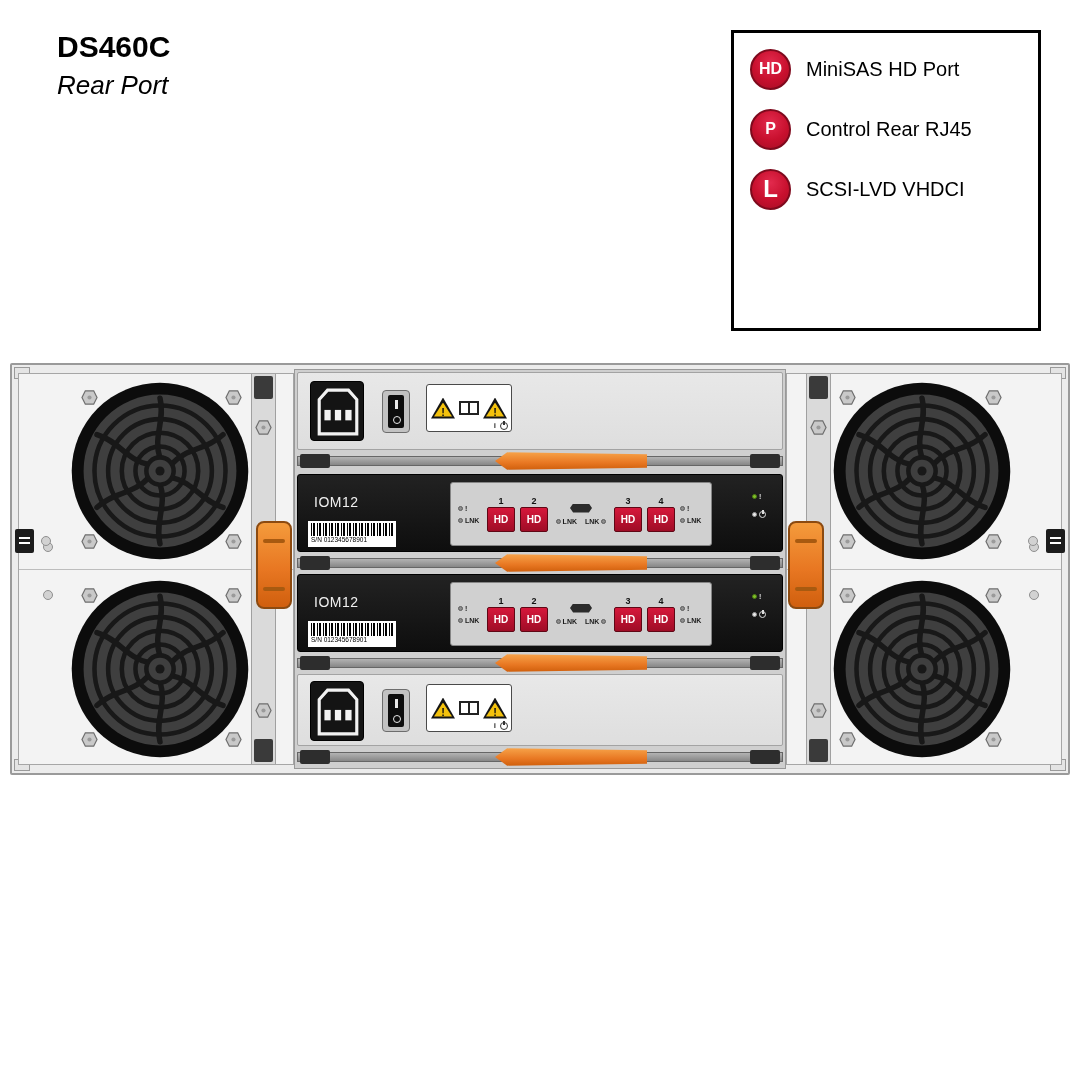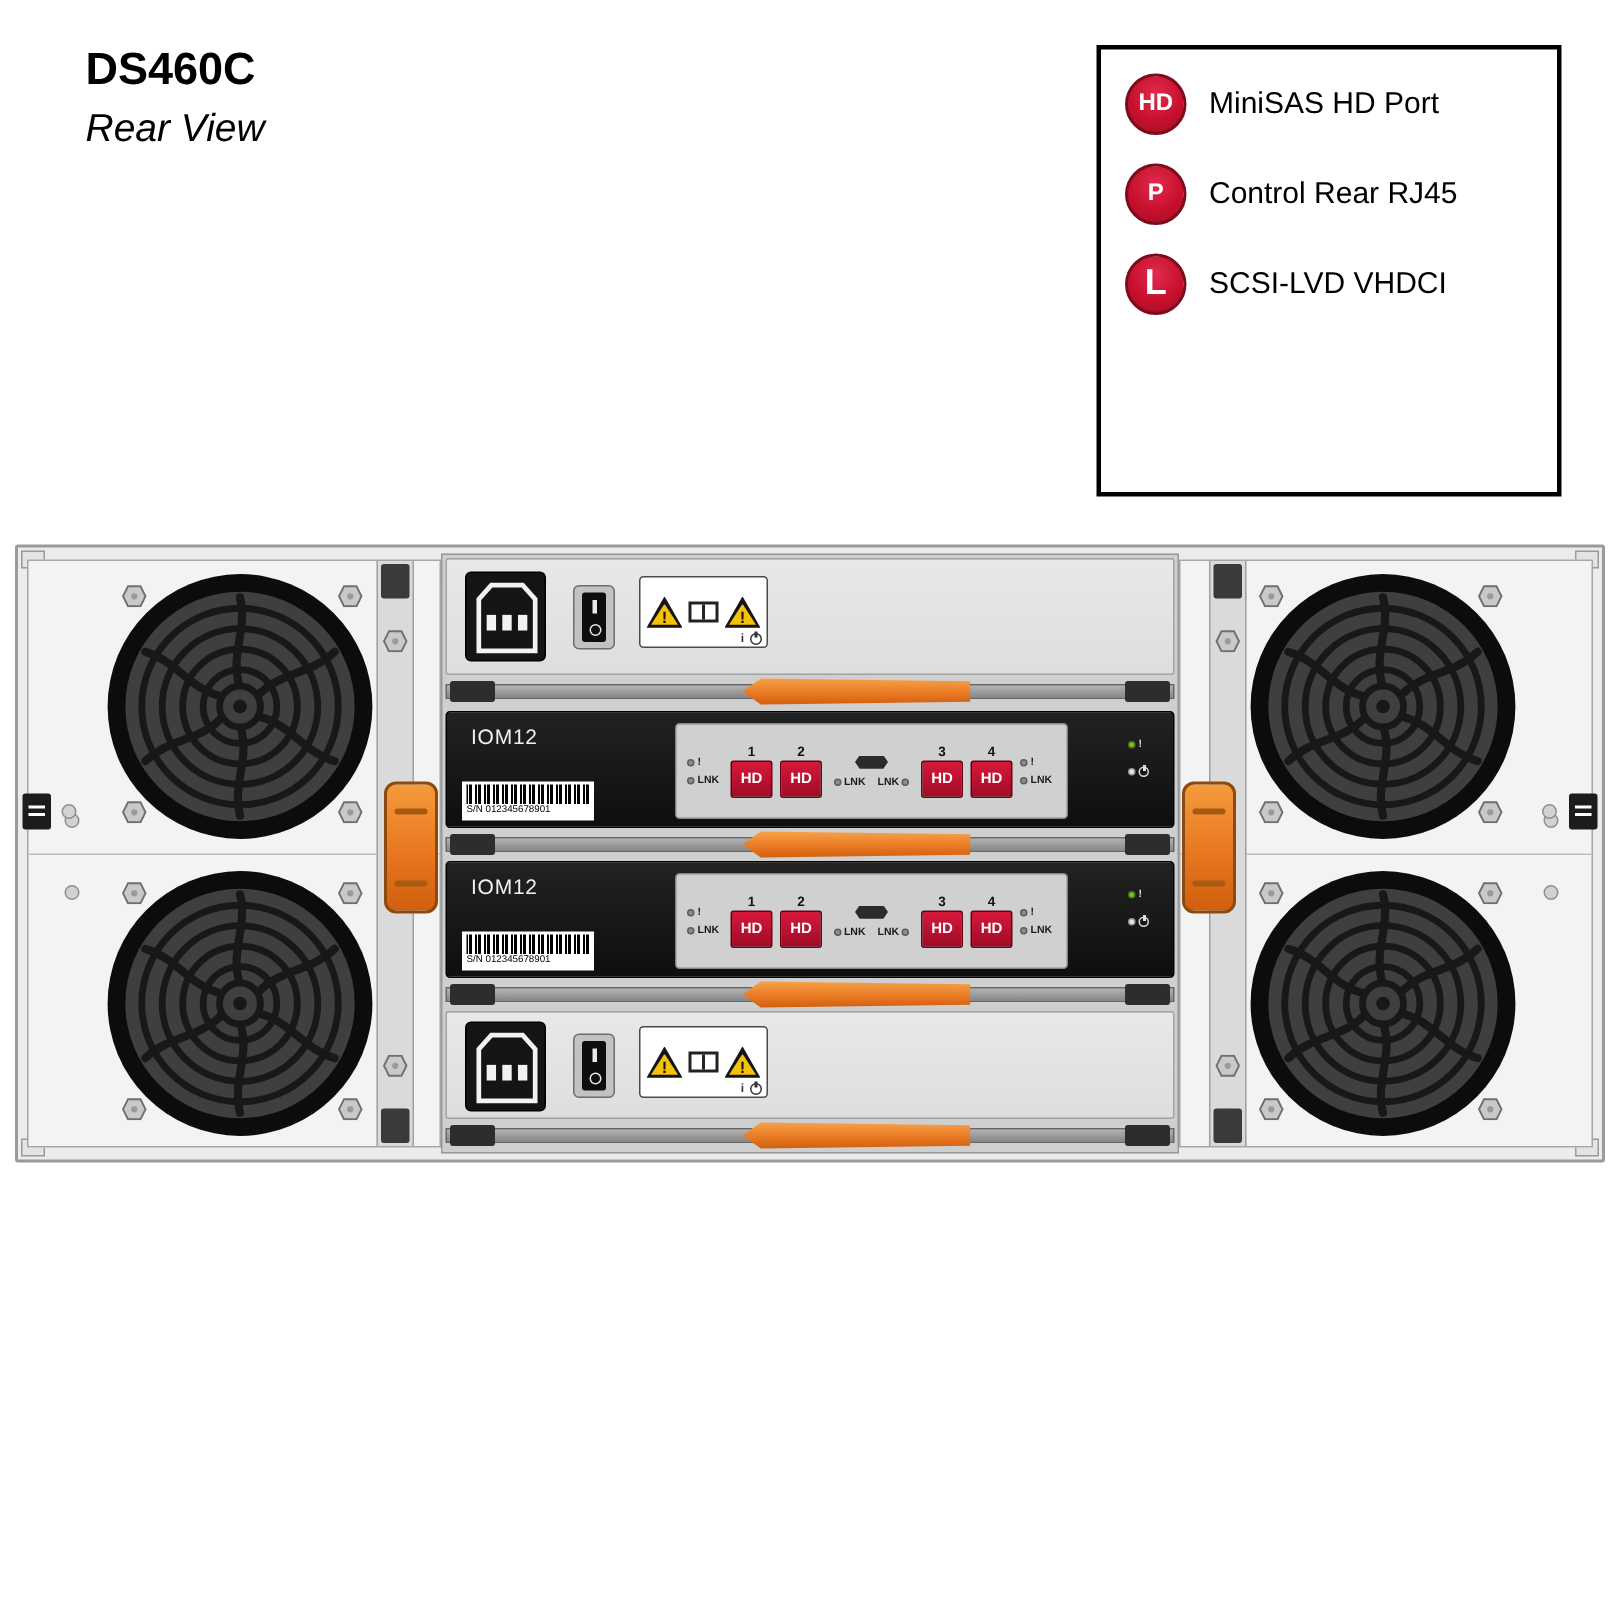--- a/index.html
+++ b/index.html
@@ -124,21 +124,21 @@
               background:#2d2d2d; border-radius:2px; }
   .rail-bar::before { left:2px; } .rail-bar::after { right:2px; }
   .lever { position:absolute; left:198px; top:0; width:152px; height:18px;
            background:linear-gradient(#f7a349,#e87722 60%, #cf5f0c);
            clip-path:polygon(0 50%, 8% 2%, 100% 12%, 100% 88%, 8% 98%); }
 
   
   .iom { background:linear-gradient(#222,#0e0e0e); border:1px solid #000; border-radius:3px;
          height:78px; color:#fff; }
   .iom-a { top:104px; } .iom-b { top:204px; }
-  .iom-name { position:absolute; left:16px; top:8px; font-size:14px; color:#f0f0f0; letter-spacing:0.5px; }
+  .iom-name { position:absolute; left:16px; top:19px; font-size:14px; color:#f0f0f0; letter-spacing:0.5px; }
   .sn { position:absolute; left:10px; top:46px; width:88px; height:26px; background:#fff; }
   .sn .bars { margin:2px 3px 0; height:13px;
               background:repeating-linear-gradient(90deg,#000 0,#000 1px,#fff 1px,#fff 2px,#000 2px,#000 4px,#fff 4px,#fff 6px); }
   .sn .txt { font-size:6.5px; line-height:8px; color:#000; padding-left:3px; white-space:nowrap; }
 
   .ports { position:absolute; left:152px; top:7px; width:262px; height:64px;
            background:#d0d0d0; border:1px solid #858585; border-radius:3px;
            display:flex; align-items:center; gap:5px; padding:0 7px; }
   .ledcol { display:flex; flex-direction:column; gap:5px; width:24px; }
   .ledrow { display:flex; align-items:center; gap:2px; font-size:7px; font-weight:bold; color:#1a1a1a; }
@@ -187,21 +187,21 @@
       </symbol>
       <symbol id="hexSym" viewBox="0 0 20 18">
         <polygon points="5,1 15,1 19,9 15,17 5,17 1,9" fill="#c9c9c9" stroke="#6f6f6f" stroke-width="1.5"></polygon>
         <circle cx="10" cy="9" r="2.5" fill="#9a9a9a"></circle>
       </symbol>
     </defs>
   </svg>
 
   <div class="hdr">
     <div class="hdr-title">DS460C</div>
-    <div class="hdr-sub">Rear View</div>
+    <div class="hdr-sub">Rear Port</div>
   </div>
 
   <div class="legend">
     <div class="legend-body">
       <div class="litem">
         <div class="badge">HD</div>
         <div class="llabel">MiniSAS HD Port</div>
       </div>
       <div class="litem">
         <div class="badge">P</div>

